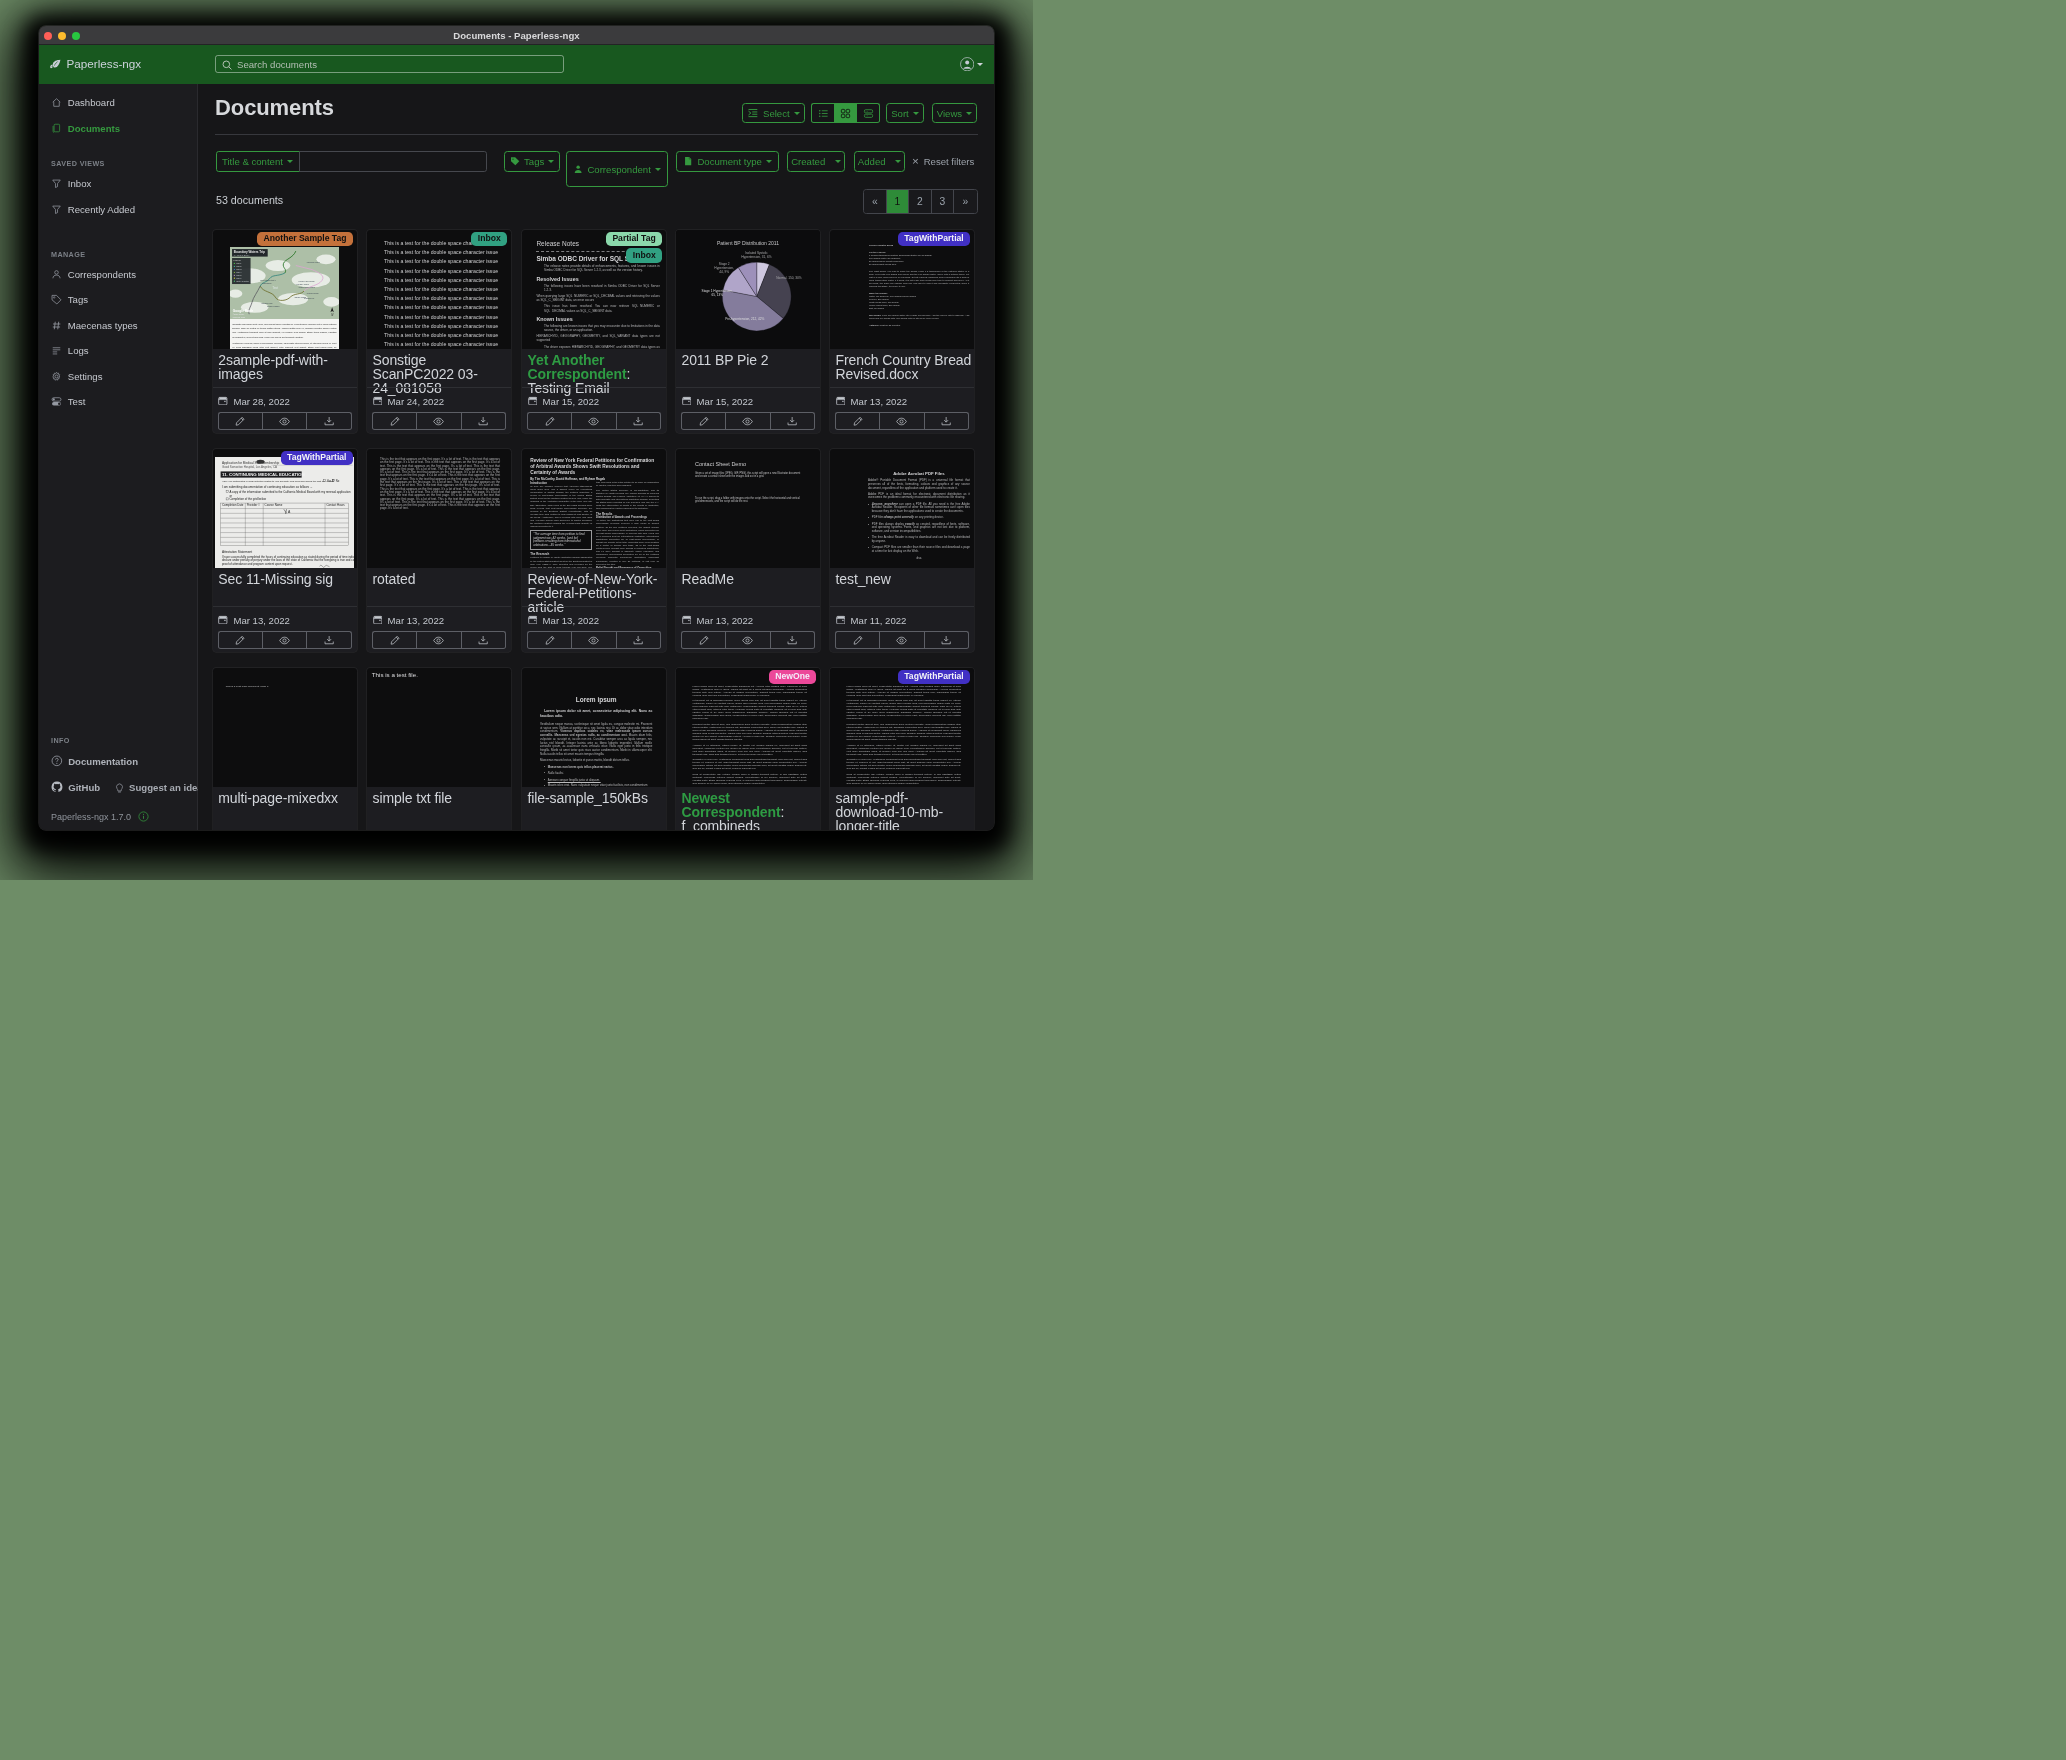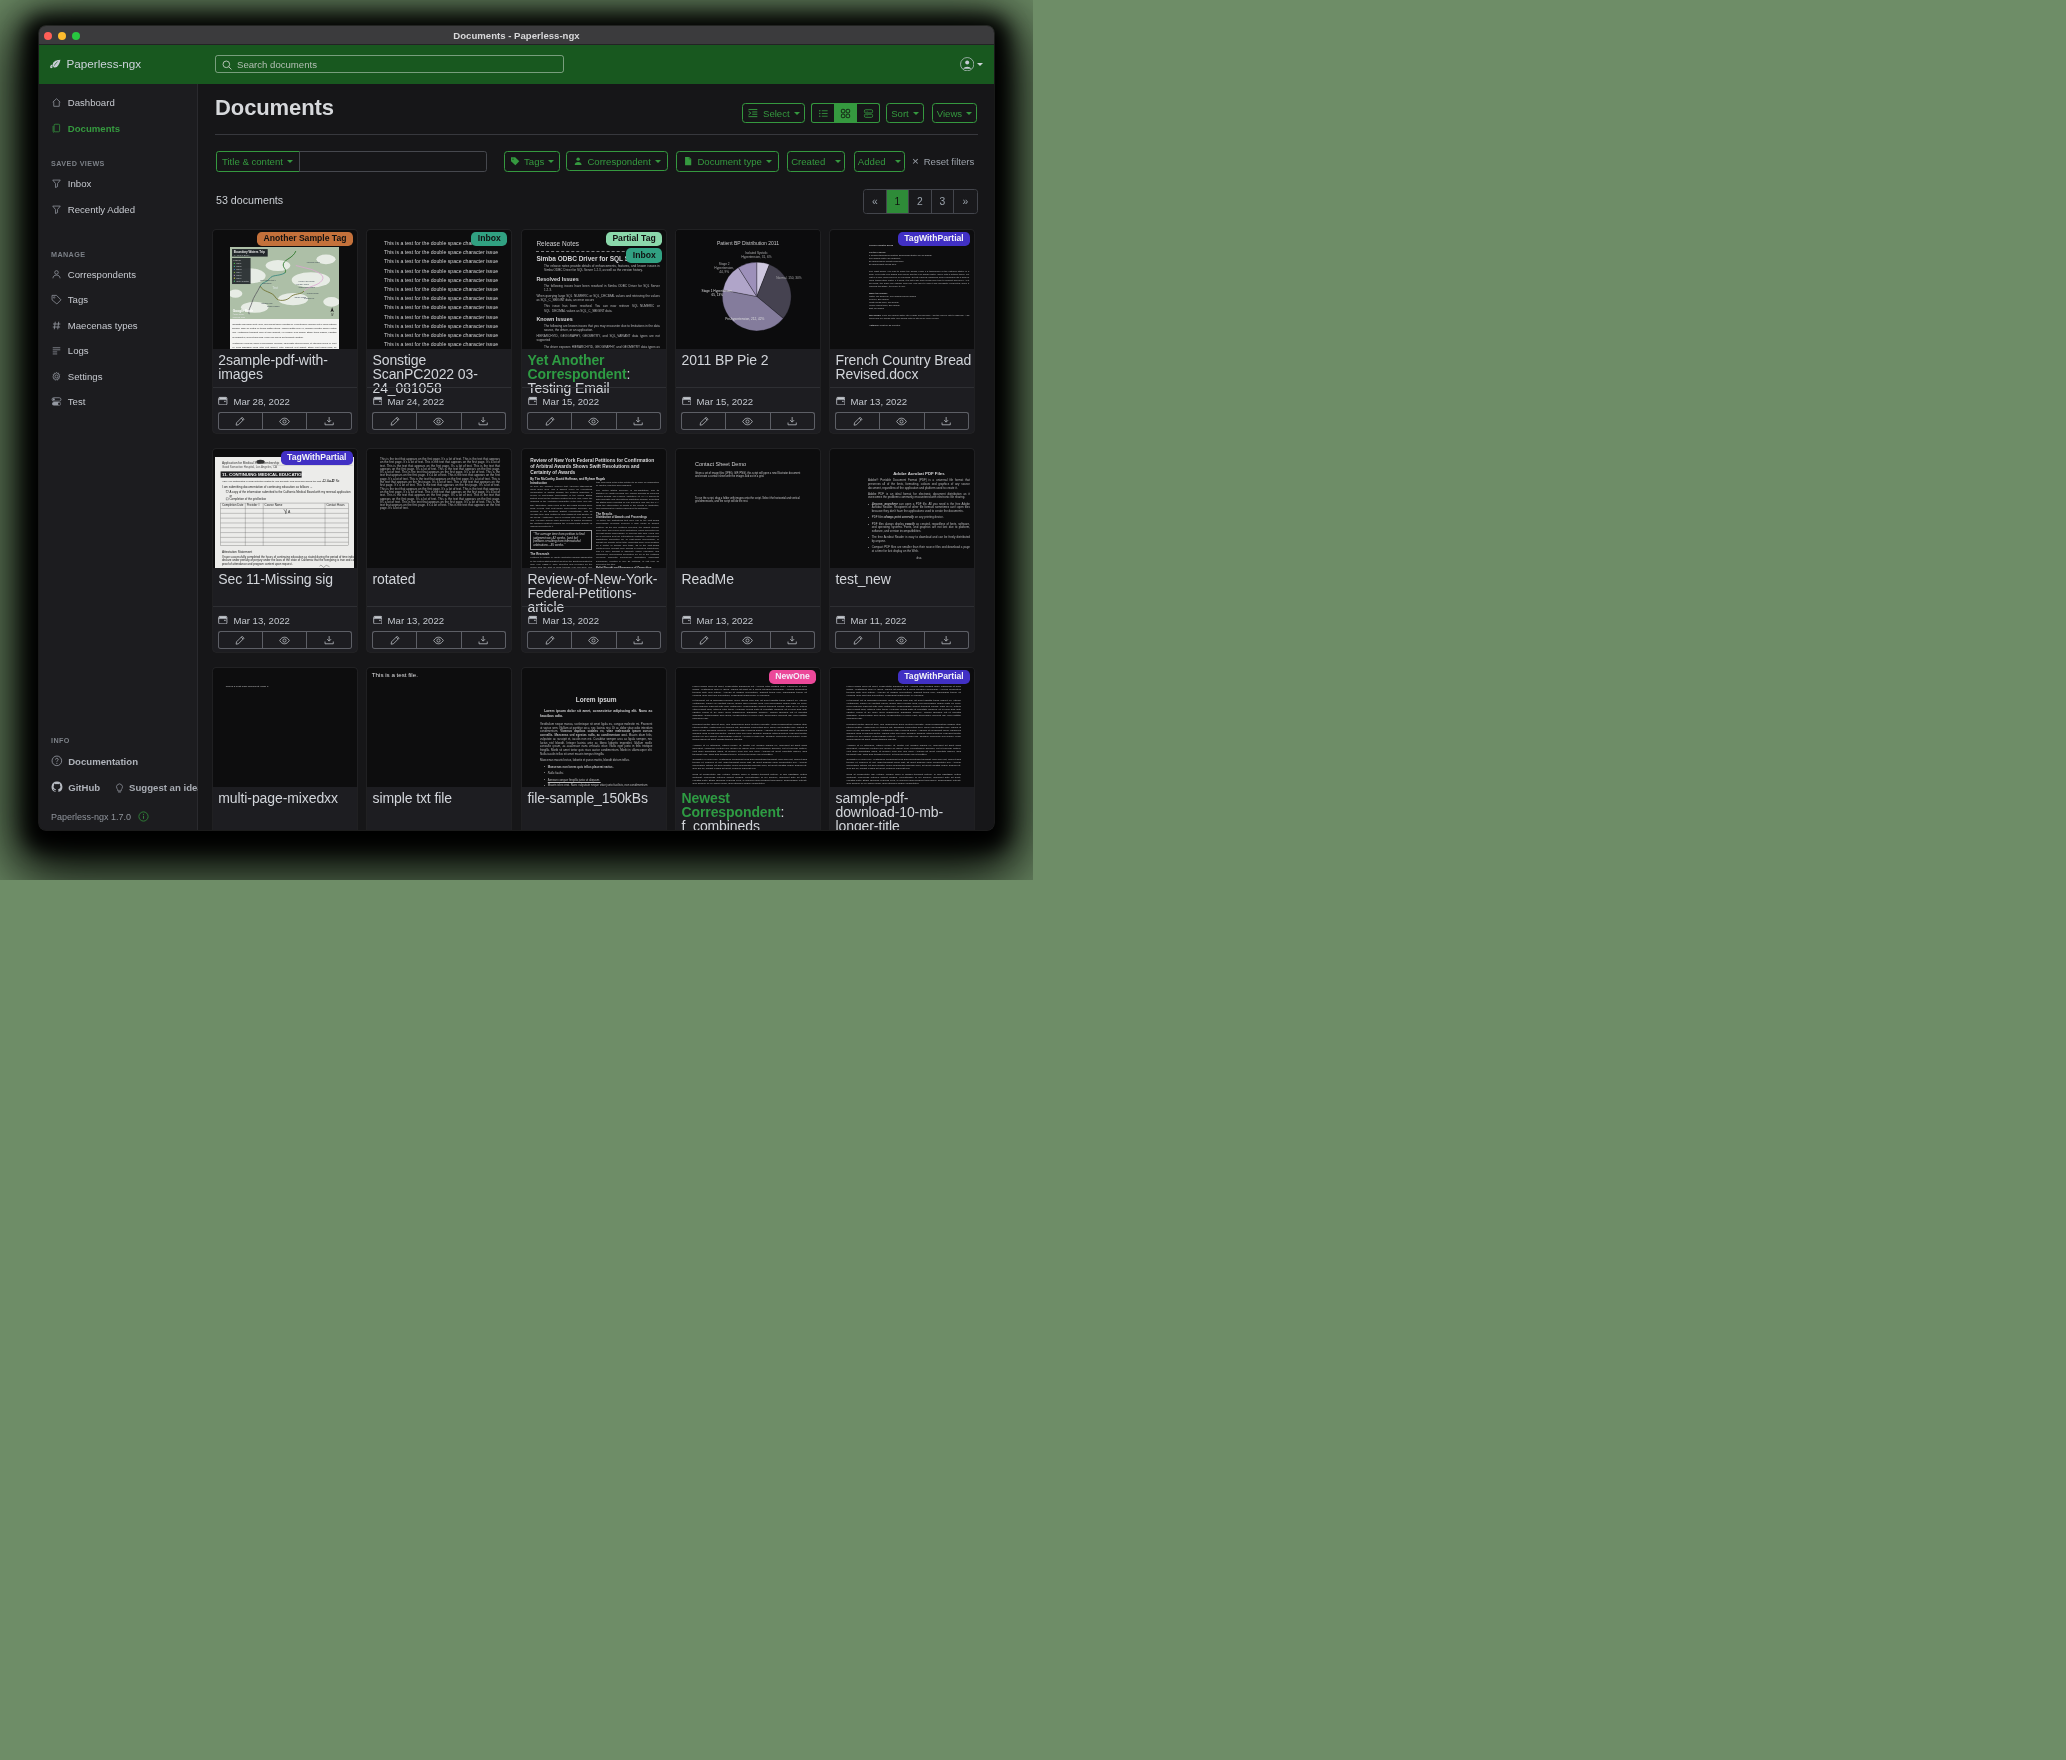--- a/index.html
+++ b/index.html
@@ -240,21 +240,21 @@
       </div>
       <div class="inp" style="left:101px;top:67px;width:188px"></div>
       <div class="btn" style="left:306px;top:67px;width:56px;height:21px">
         <svg width="10.3" height="10.3" viewBox="0 0 15 15" style="">
           <path d="M1.5 7.8 V1.8 H7.5 L13.5 7.8 L7.8 13.5 Z" fill="#35993f"></path>
           <circle cx="4.4" cy="4.7" r="1.1" fill="#18581f"></circle>
         </svg>
         <span>Tags</span>
         <span class="caret" style="border-top-color:#35993f"></span>
       </div>
-      <div class="btn" style="left:368px;top:67px;width:102px;height:20px">
+      <div class="btn" style="left:368px;top:67px;width:102px;height:36px">
         <svg width="10.3" height="10.3" viewBox="0 0 15 15" style="">
           <circle cx="7.5" cy="4.6" r="2.5" fill="#35993f"></circle>
           <path d="M2.5 13 c0-2.8 2.2-4.3 5-4.3 s5 1.5 5 4.3 Z" fill="#35993f"></path>
         </svg>
         <span>Correspondent</span>
         <span class="caret" style="border-top-color:#35993f"></span>
       </div>
       <div class="btn" style="left:478px;top:67px;width:103px;height:21px">
         <svg width="10.3" height="10.3" viewBox="0 0 15 15" style="">
           <path d="M3 1.5 H9 L12 4.5 V13.5 H3 Z" fill="#35993f"></path>

